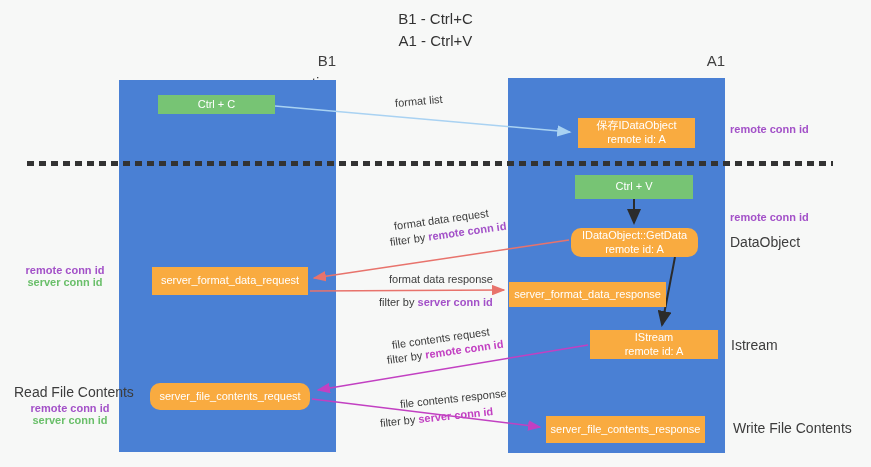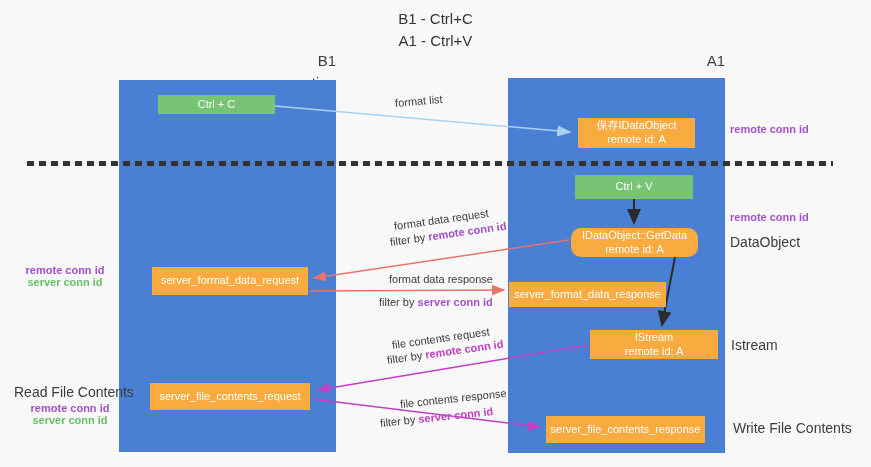--- a/index.html
+++ b/index.html
@@ -99,21 +99,21 @@
 
   <div class="node orange abs" style="left:152px; top:267px; width:156px; height:28px;">
     <span>server_format_data_request</span>
   </div>
 
   <div class="node orange abs" style="left:590px; top:330px; width:128px; height:29px;">
     <span>IStream</span>
     <span>remote id: A</span>
   </div>
 
-  <div class="node orange abs" style="left:150px; top:383px; width:160px; height:27px;">
+  <div class="node orange abs" style="left:150px; top:383px; width:160px; height:27px;border-radius:10px;">
     <span>server_file_contents_request</span>
   </div>
 
   <div class="node orange abs" style="left:546px; top:416px; width:159px; height:27px;">
     <span>server_file_contents_response</span>
   </div>
 
   <div class="lbl abs rot5m" style="left:395px; top:97px;">
     <span>format list</span>
   </div>

